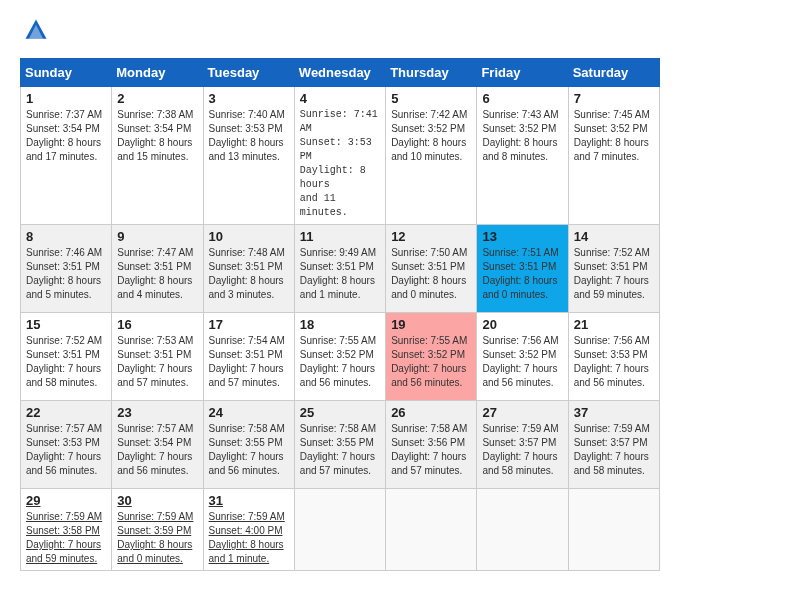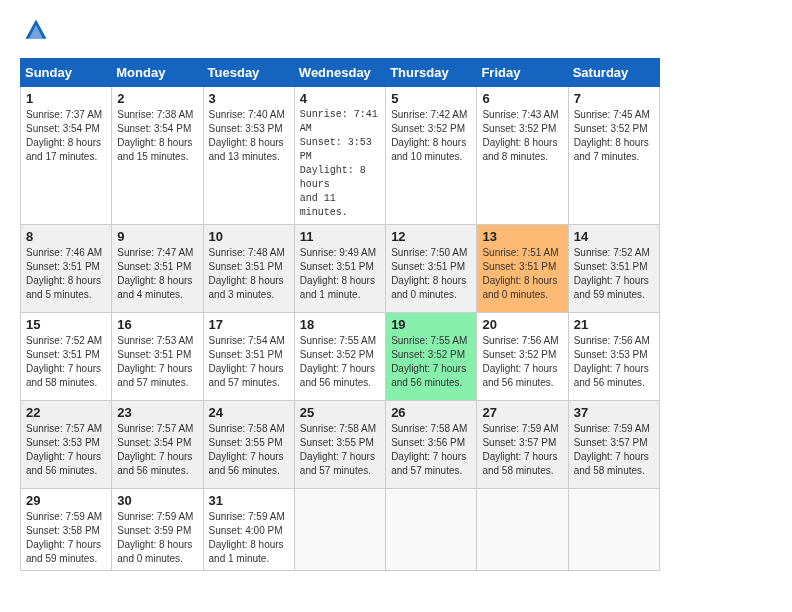--- a/index.html
+++ b/index.html
@@ -81,20 +81,21 @@
     .day-info {
       font-size: 10px;
       color: #333;
       line-height: 1.4;
     }
     .empty-cell {
       background: #f9f9f9 !important;
     }
     .last-row td {
       height: 70px;
+      text-decoration: underline;
     }
   </style>
 </head>
 <body>
 
 <div class="page">
   <div class="header">
     <div class="logo">
       <div>
         <svg class="logo-icon" viewBox="0 0 32 32">
@@ -206,21 +207,21 @@
 Daylight: 8 hours
 and 1 minute.</div>
           </td>
           <td style="background: rgb(240, 240, 240);">
             <span class="day-num">12</span>
             <div class="day-info" style="white-space: pre-line;">Sunrise: 7:50 AM
 Sunset: 3:51 PM
 Daylight: 8 hours
 and 0 minutes.</div>
           </td>
-          <td style="background: #fdba74;">
+          <td style="background: #0ea5e9;">
             <span class="day-num">13</span>
             <div class="day-info" style="white-space: pre-line;">Sunrise: 7:51 AM
 Sunset: 3:51 PM
 Daylight: 8 hours
 and 0 minutes.</div>
           </td>
           <td style="background: rgb(240, 240, 240);">
             <span class="day-num">14</span>
             <div class="day-info" style="white-space: pre-line;">Sunrise: 7:52 AM
 Sunset: 3:51 PM
@@ -250,21 +251,21 @@
 Daylight: 7 hours
 and 57 minutes.</div>
           </td>
           <td style="background: rgb(255, 255, 255);">
             <span class="day-num">18</span>
             <div class="day-info" style="white-space: pre-line;">Sunrise: 7:55 AM
 Sunset: 3:52 PM
 Daylight: 7 hours
 and 56 minutes.</div>
           </td>
-          <td style="background: #86efac;">
+          <td style="background: #fca5a5;">
             <span class="day-num">19</span>
             <div class="day-info" style="white-space: pre-line;">Sunrise: 7:55 AM
 Sunset: 3:52 PM
 Daylight: 7 hours
 and 56 minutes.</div>
           </td>
           <td style="background: rgb(255, 255, 255);">
             <span class="day-num">20</span>
             <div class="day-info" style="white-space: pre-line;">Sunrise: 7:56 AM
 Sunset: 3:52 PM

